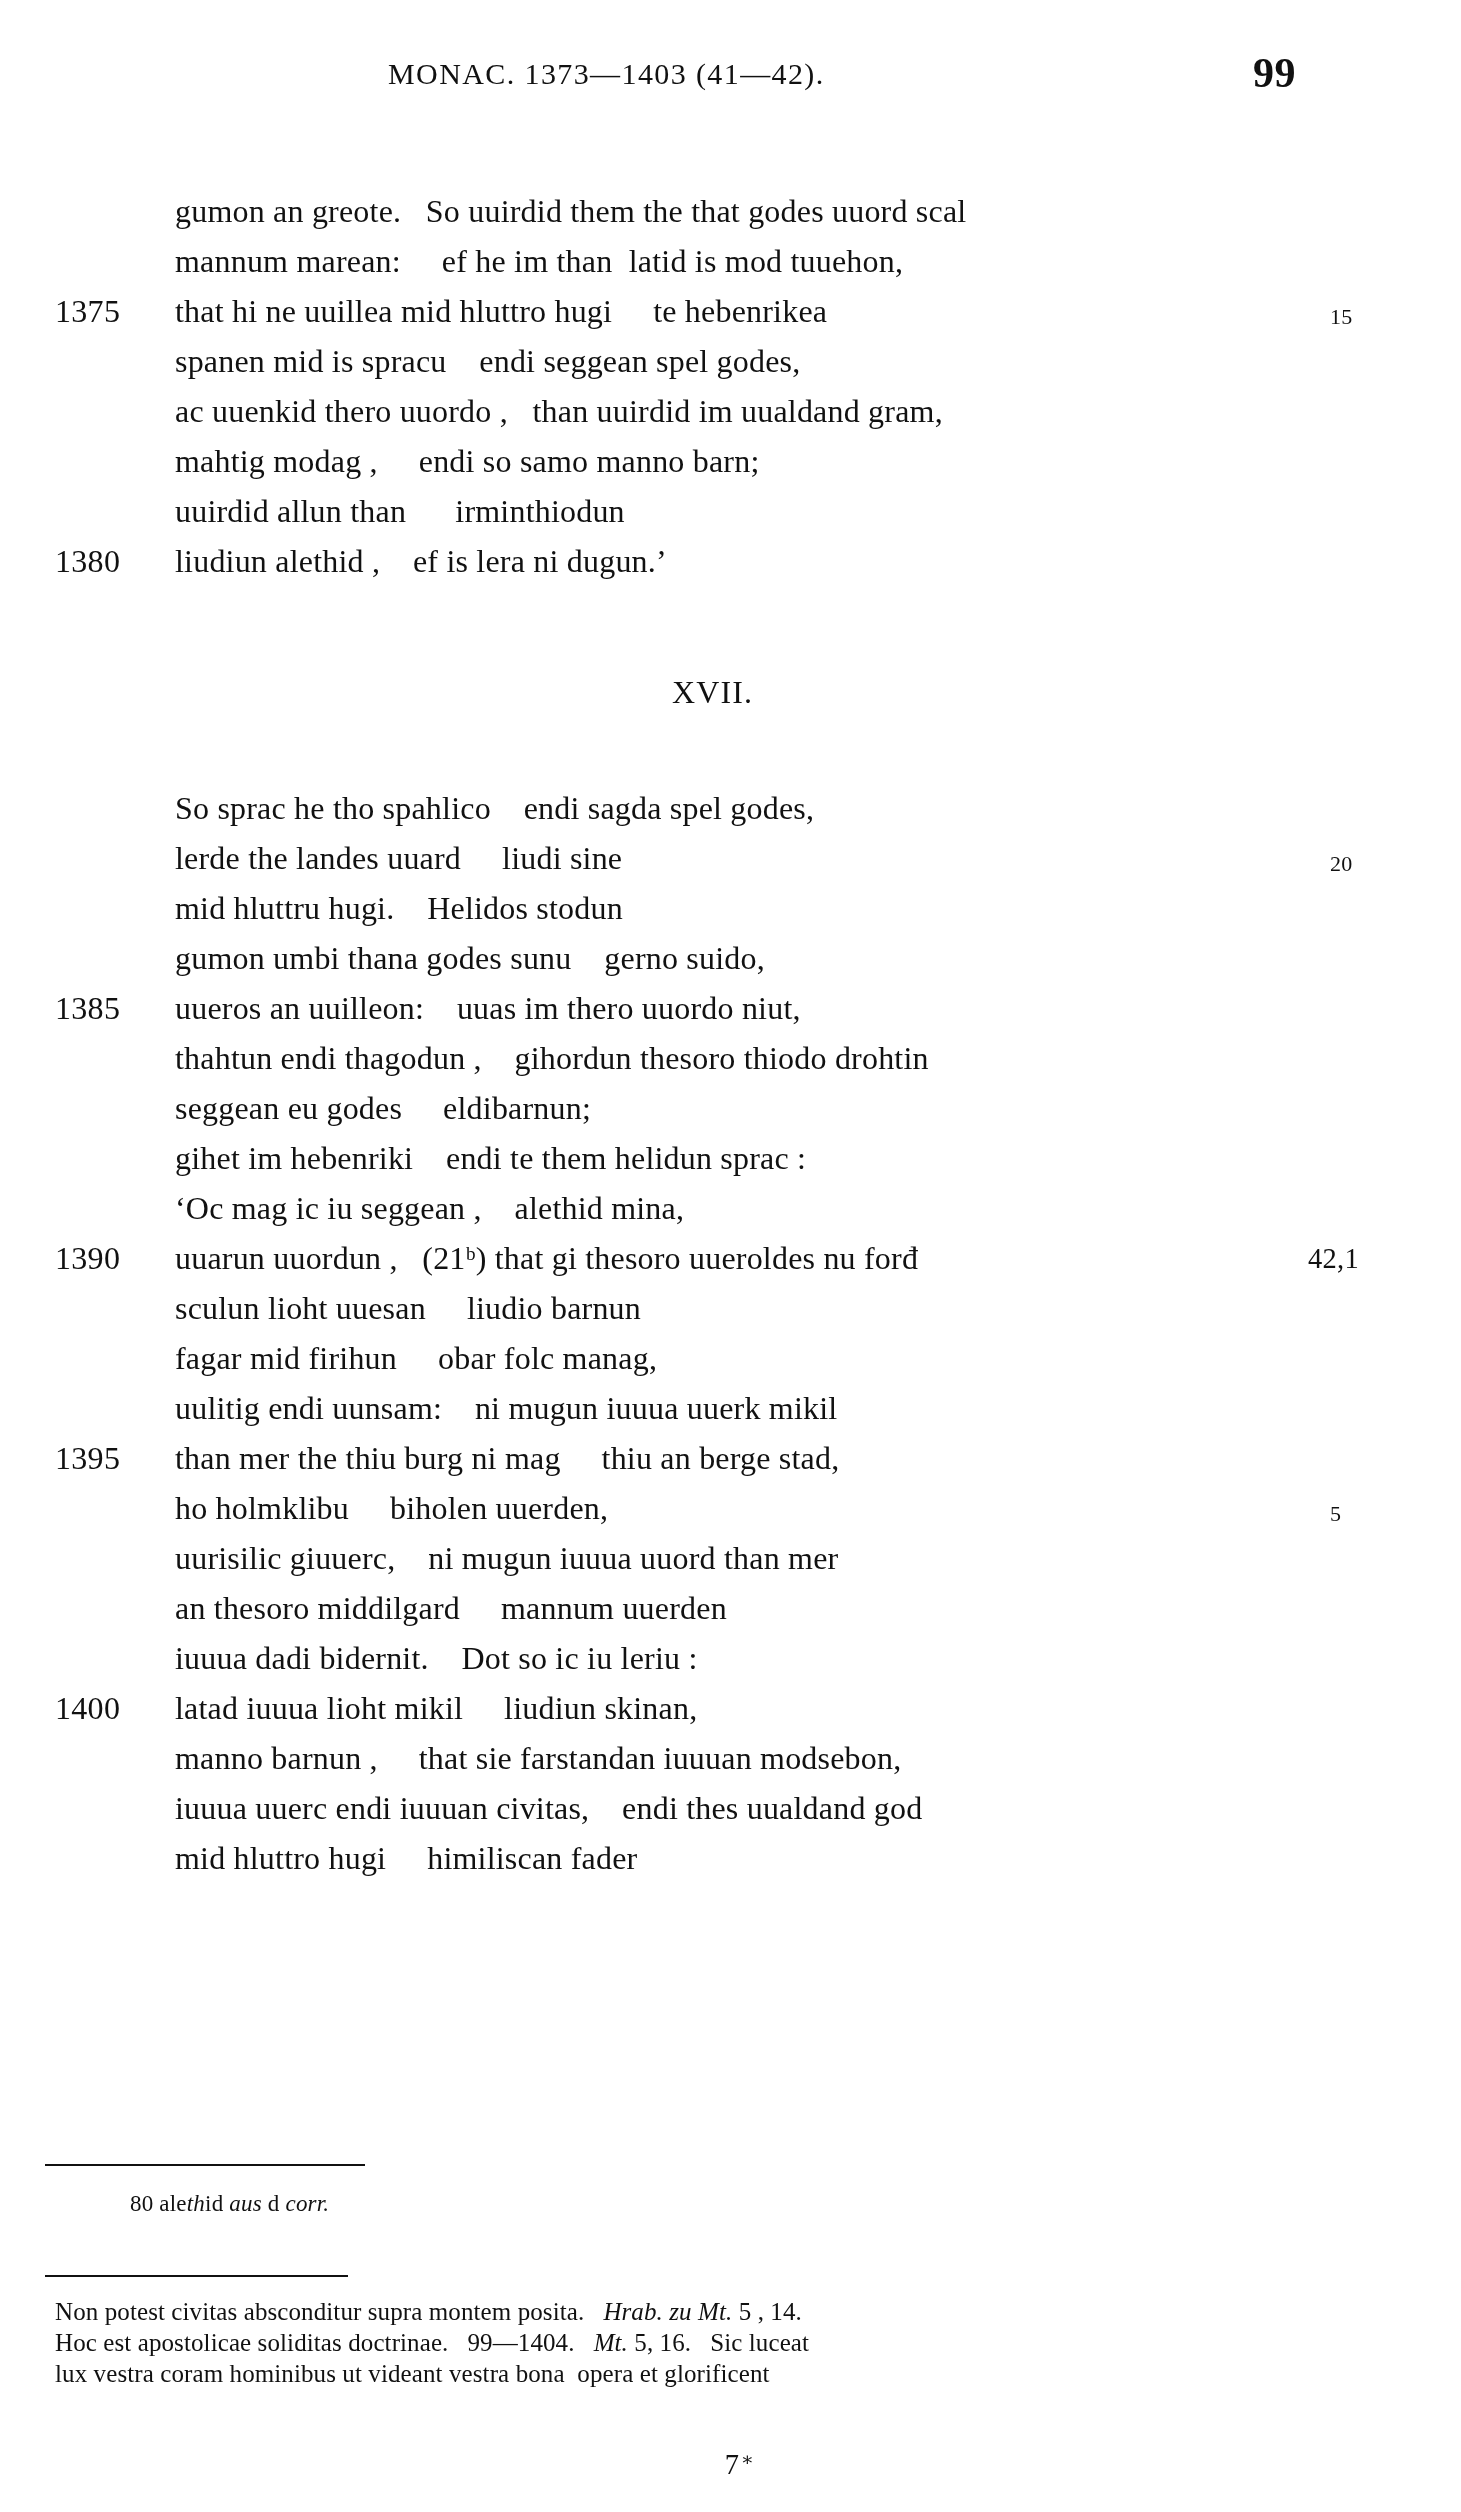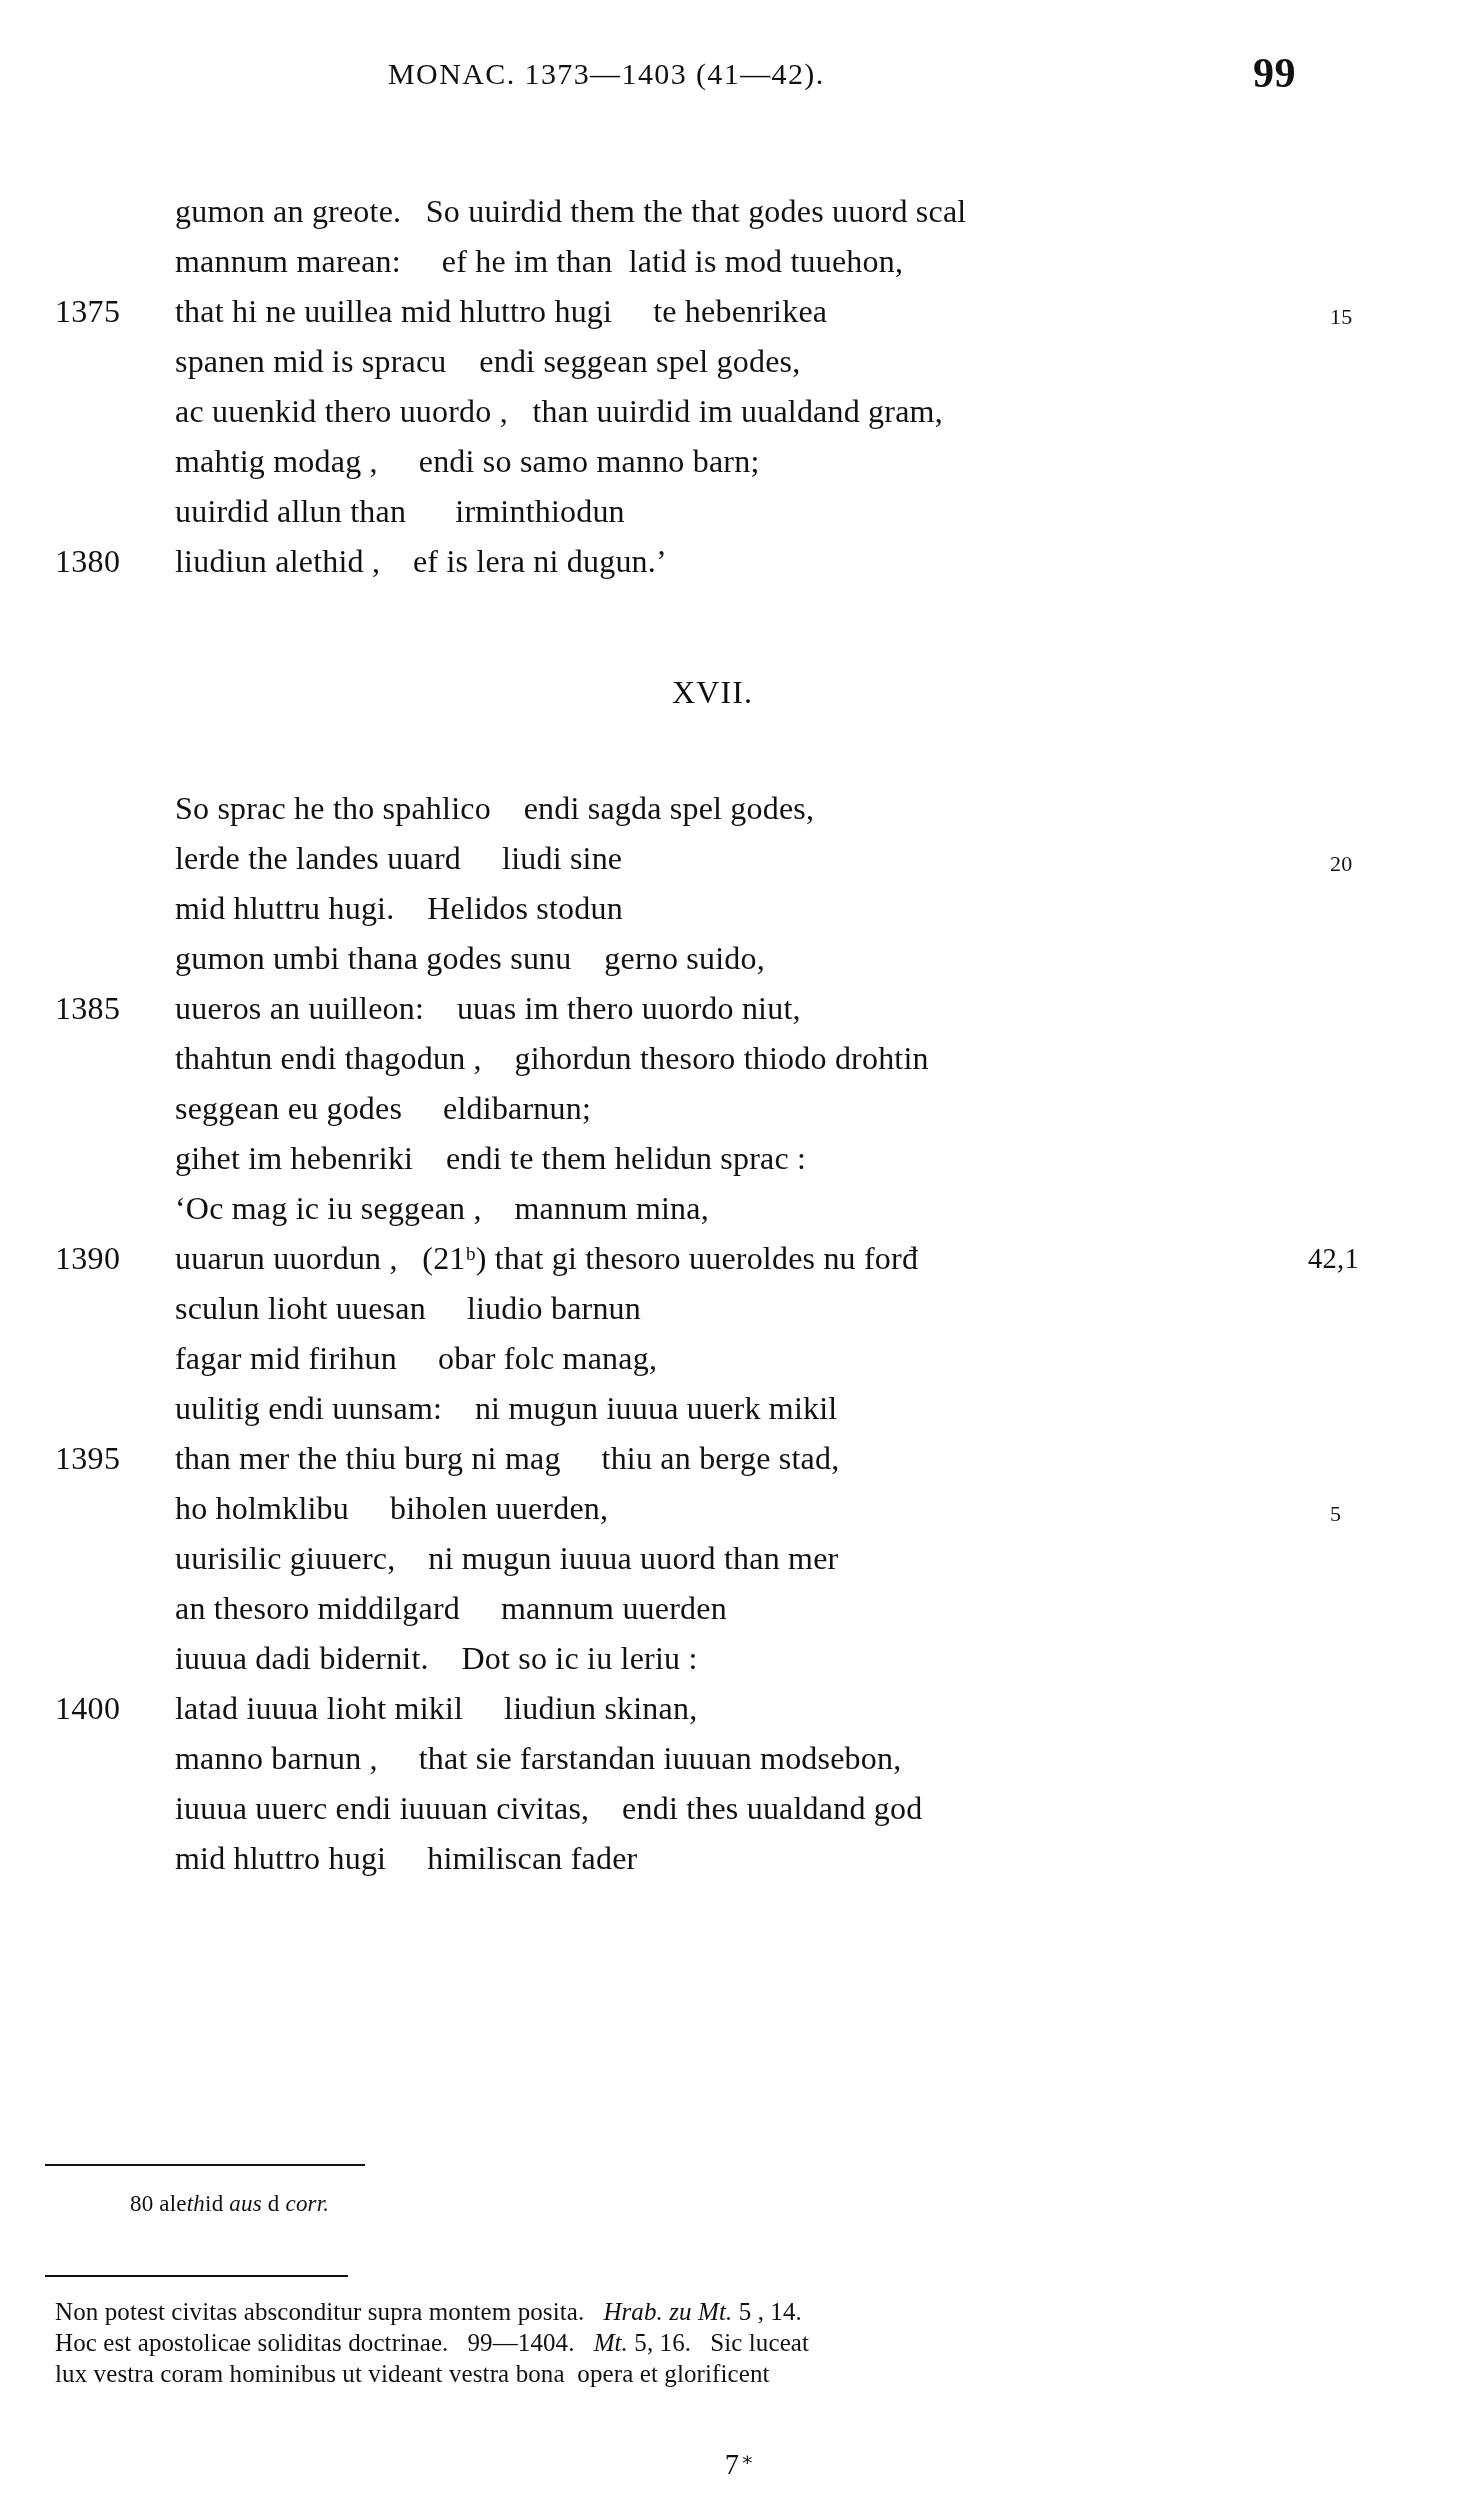--- a/index.html
+++ b/index.html
@@ -263,21 +263,21 @@
       <span class="vtext">seggean eu godes     eldibarnun;</span>
       <span class="vmarg"></span>
     </div>
     <div class="vline">
       <span class="vnum"></span>
       <span class="vtext">gihet im hebenriki    endi te them helidun sprac :</span>
       <span class="vmarg"></span>
     </div>
     <div class="vline">
       <span class="vnum"></span>
-      <span class="vtext">‘Oc mag ic iu seggean ,    mannum mina,</span>
+      <span class="vtext">‘Oc mag ic iu seggean ,    alethid mina,</span>
       <span class="vmarg"></span>
     </div>
     <div class="vline">
       <span class="vnum">1390</span>
       <span class="vtext">uuarun uuordun ,   (21ᵇ) that gi thesoro uueroldes nu forđ</span>
       <span class="vmarg wide"><span>42,1</span></span>
     </div>
     <div class="vline">
       <span class="vnum"></span>
       <span class="vtext">sculun lioht uuesan     liudio barnun</span>

